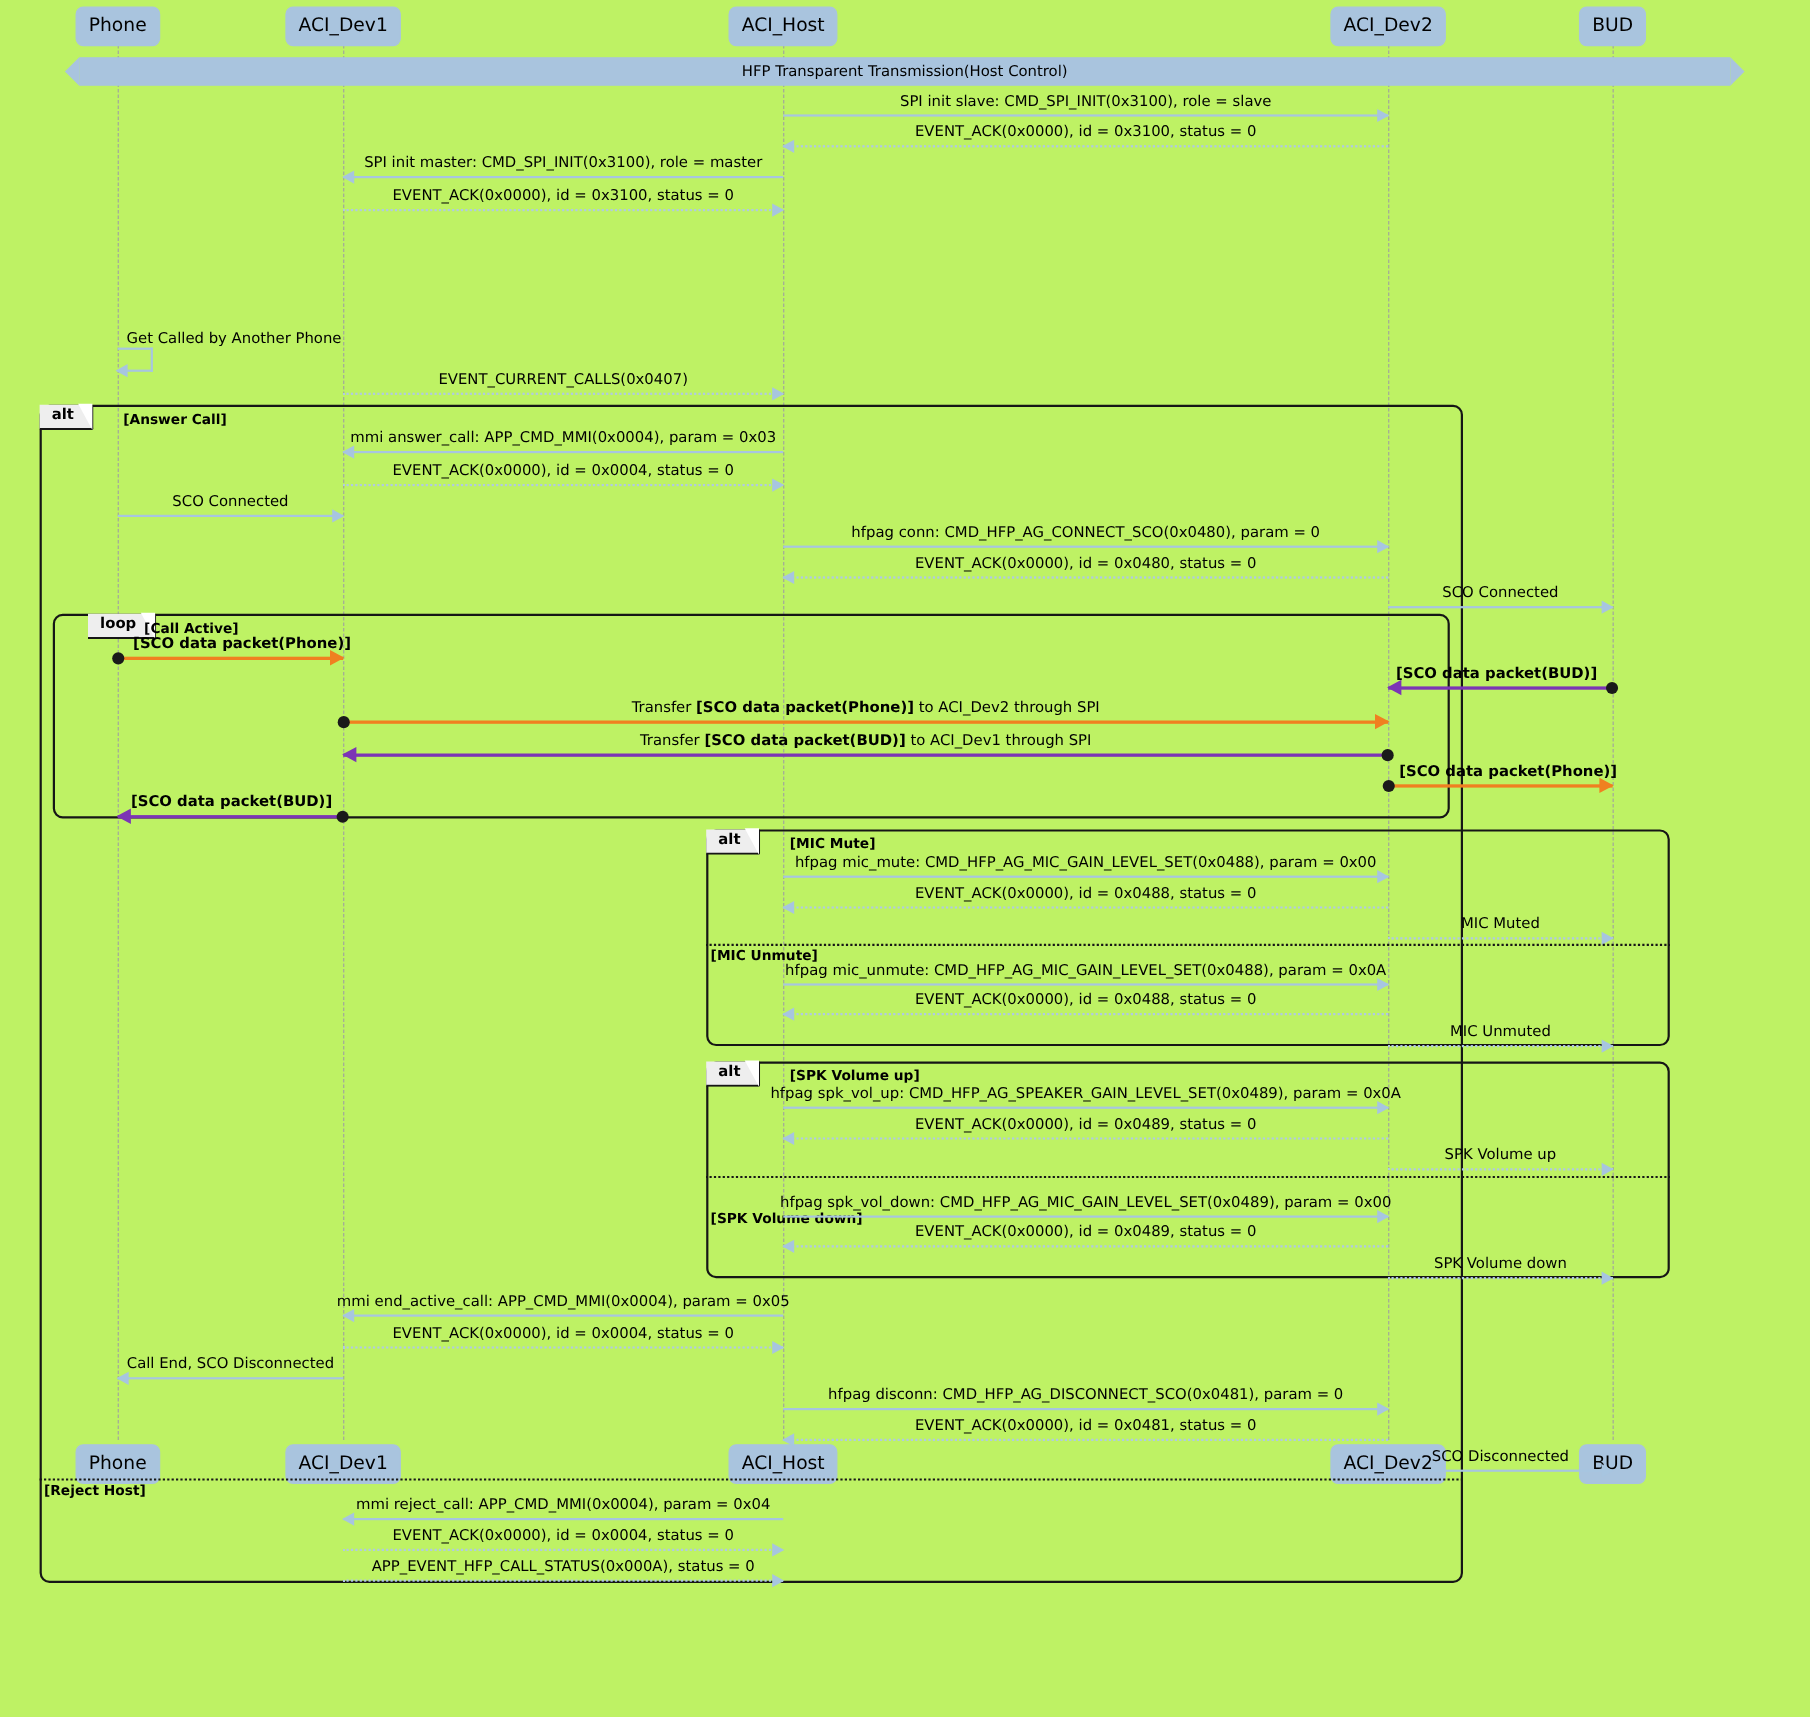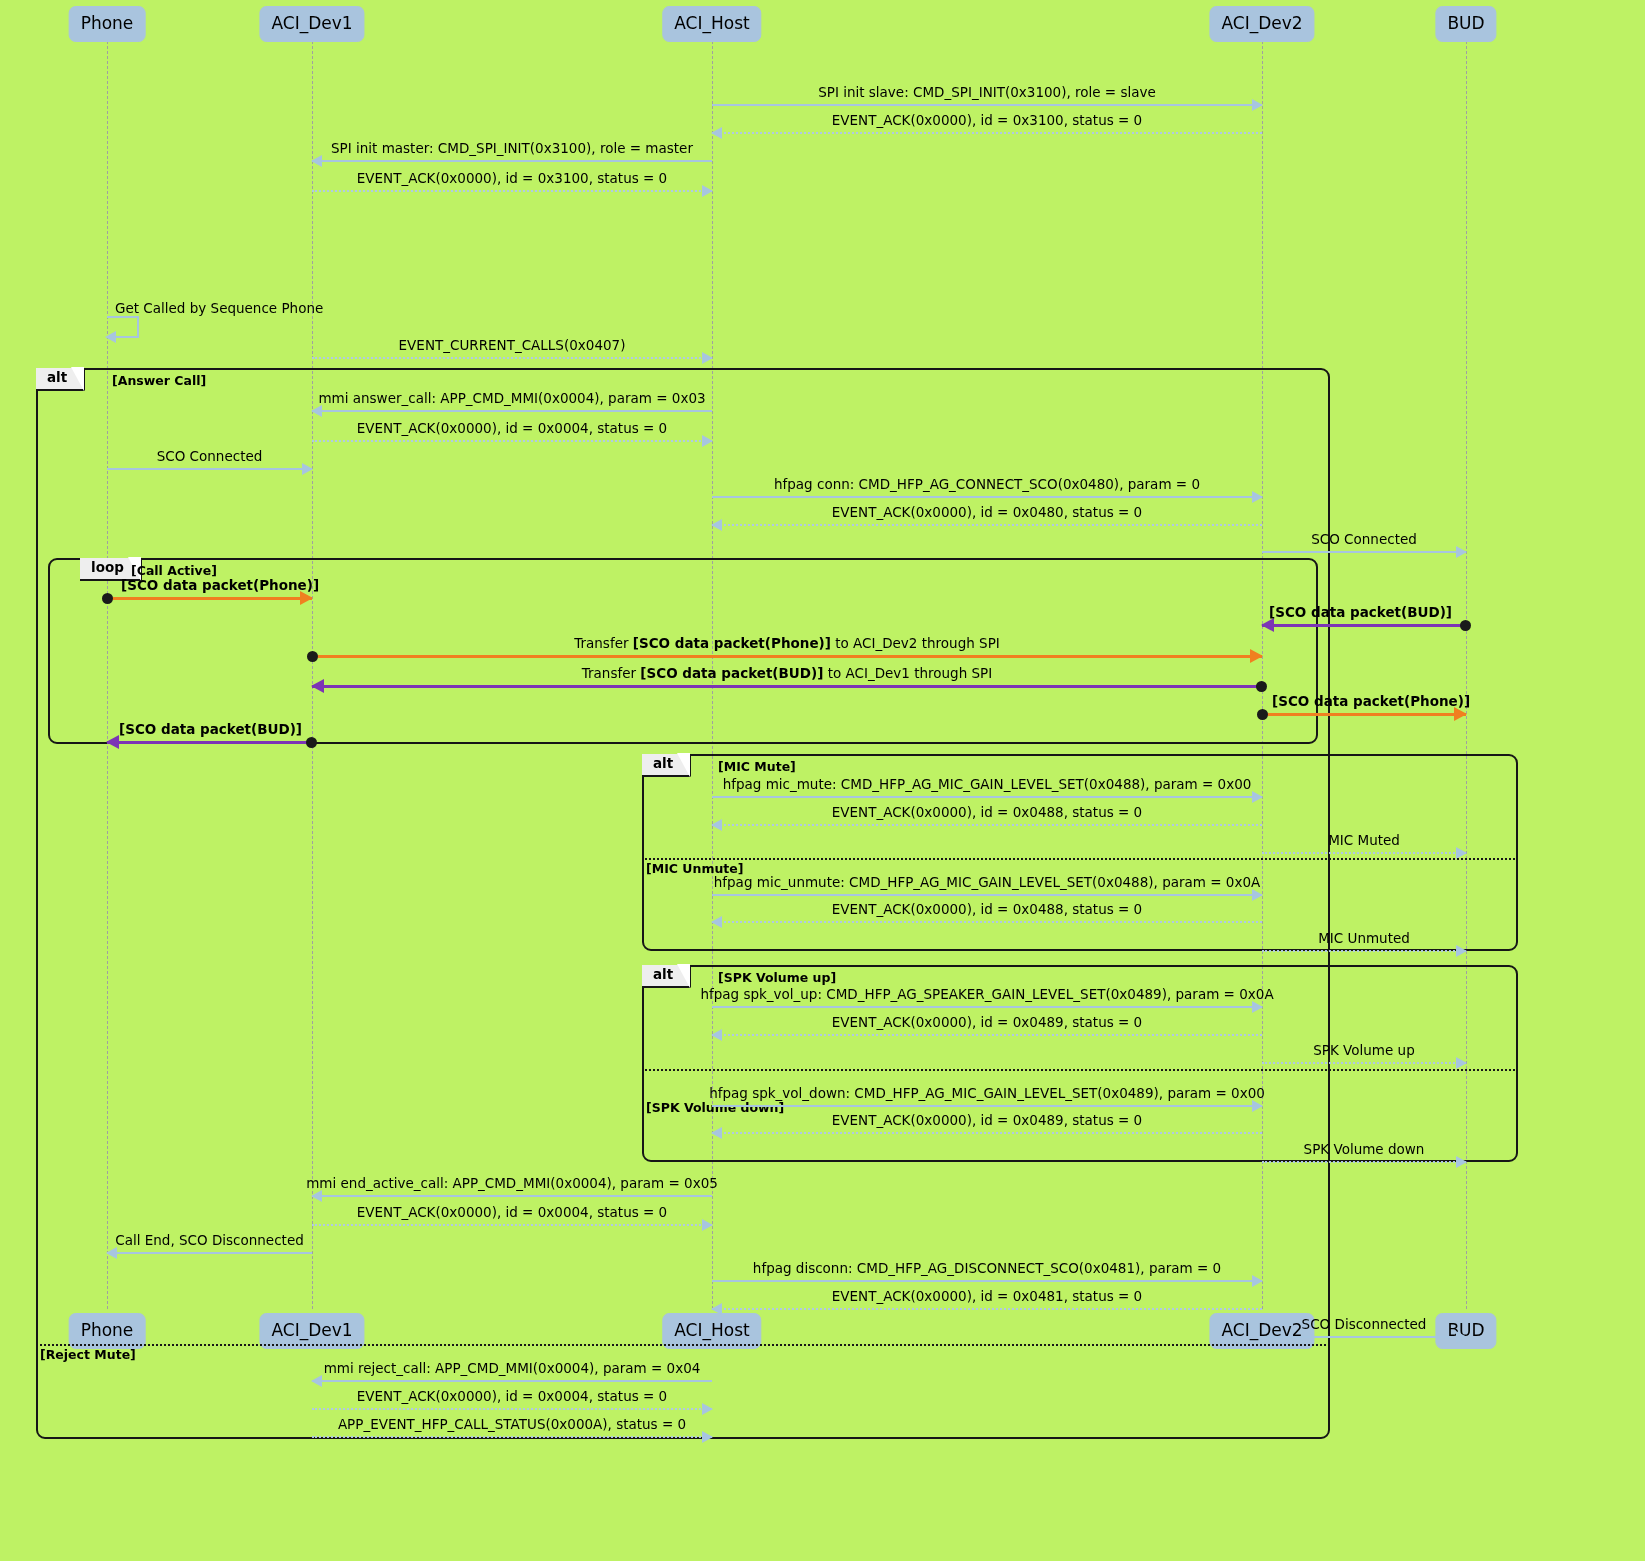--- a/index.html
+++ b/index.html
@@ -207,20 +207,23 @@
   <div class="participant" style="left:712px;  top:6px;"><span>ACI_Host</span></div>
   <div class="participant" style="left:1262px; top:6px;"><span>ACI_Dev2</span></div>
   <div class="participant" style="left:1466px; top:6px;"><span>BUD</span></div>
 
   <div class="participant" style="left:107px;  top:1313px;"><span>Phone</span></div>
   <div class="participant" style="left:312px;  top:1313px;"><span>ACI_Dev1</span></div>
   <div class="participant" style="left:712px;  top:1313px;"><span>ACI_Host</span></div>
   <div class="participant" style="left:1262px; top:1313px;"><span>ACI_Dev2</span></div>
   <div class="participant" style="left:1466px; top:1313px;"><span>BUD</span></div>
 
+  <div class="band" style="left:72px; top:52px; width:1501px;">
+    <span>HFP Transparent Transmission(Host Control)</span>
+  </div>
 
   <div class="msg solid" style="left:712px; top:104px; width:550px;">
     <div class="line"></div>
     <div class="head right"></div>
     <div class="lbl center">SPI init slave: CMD_SPI_INIT(0x3100), role = slave</div>
   </div>
   <div class="msg dotted" style="left:712px; top:132px; width:550px;">
     <div class="line"></div>
     <div class="head left"></div>
     <div class="lbl center">EVENT_ACK(0x0000), id = 0x3100, status = 0</div>
@@ -231,21 +234,21 @@
     <div class="head left"></div>
     <div class="lbl center">SPI init master: CMD_SPI_INIT(0x3100), role = master</div>
   </div>
   <div class="msg dotted" style="left:312px; top:190px; width:400px;">
     <div class="line"></div>
     <div class="head right"></div>
     <div class="lbl center">EVENT_ACK(0x0000), id = 0x3100, status = 0</div>
   </div>
 
 
-  <div class="selflbl" style="left:115px; top:300px;"><span>Get Called by Sequence Phone</span></div>
+  <div class="selflbl" style="left:115px; top:300px;"><span>Get Called by Another Phone</span></div>
   <div class="selfmsg" style="left:107px; top:316px;">
     <div class="sh"></div>
   </div>
 
   <div class="msg dotted" style="left:312px; top:357px; width:400px;">
     <div class="line"></div>
     <div class="head right"></div>
     <div class="lbl center">EVENT_CURRENT_CALLS(0x0407)</div>
   </div>
 
@@ -437,21 +440,21 @@
     <div class="head left"></div>
     <div class="lbl center">EVENT_ACK(0x0000), id = 0x0481, status = 0</div>
   </div>
   <div class="msg solid" style="left:1262px; top:1336px; width:204px;">
     <div class="line"></div>
     <div class="head right"></div>
     <div class="lbl center">SCO Disconnected</div>
   </div>
 
   <div class="frag-div" style="left:36px; top:1344px; width:1294px;"></div>
-  <div class="frag-cond" style="left:40px; top:1347px;"><span>[Reject Mute]</span></div>
+  <div class="frag-cond" style="left:40px; top:1347px;"><span>[Reject Host]</span></div>
 
   <div class="msg solid" style="left:312px; top:1380px; width:400px;">
     <div class="line"></div>
     <div class="head left"></div>
     <div class="lbl center">mmi reject_call: APP_CMD_MMI(0x0004), param = 0x04</div>
   </div>
   <div class="msg dotted" style="left:312px; top:1408px; width:400px;">
     <div class="line"></div>
     <div class="head right"></div>
     <div class="lbl center">EVENT_ACK(0x0000), id = 0x0004, status = 0</div>

